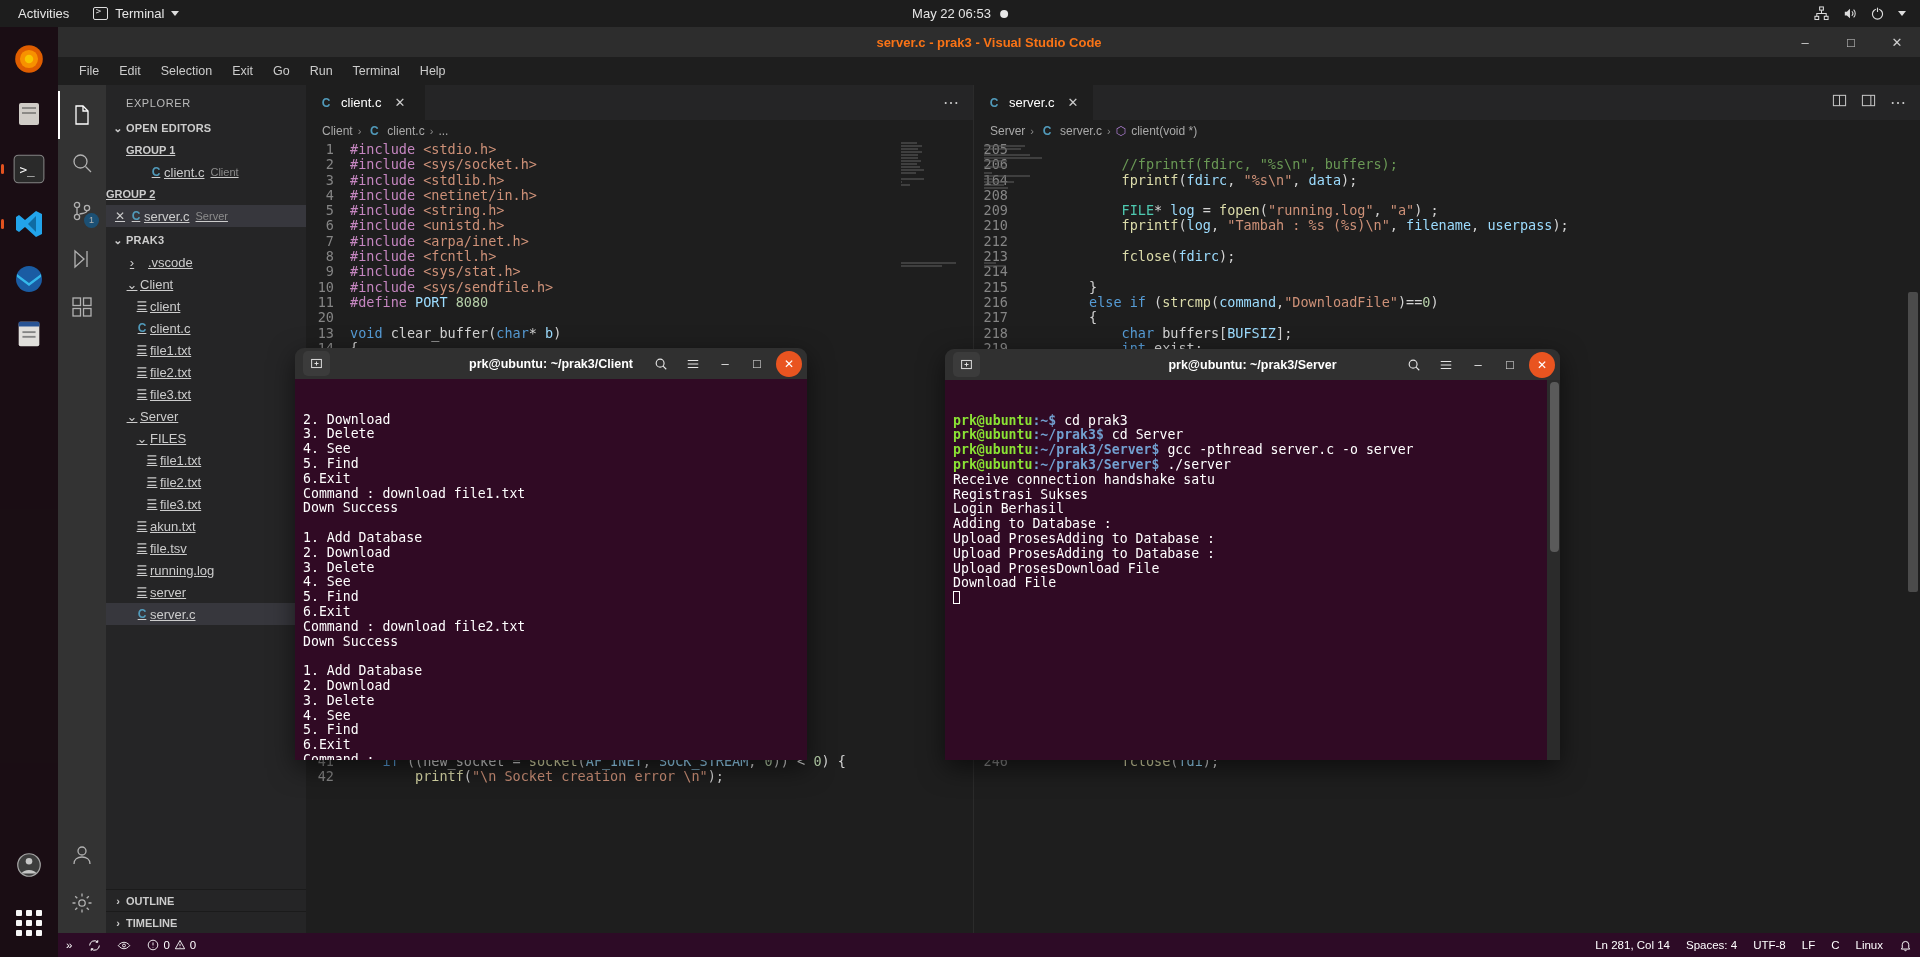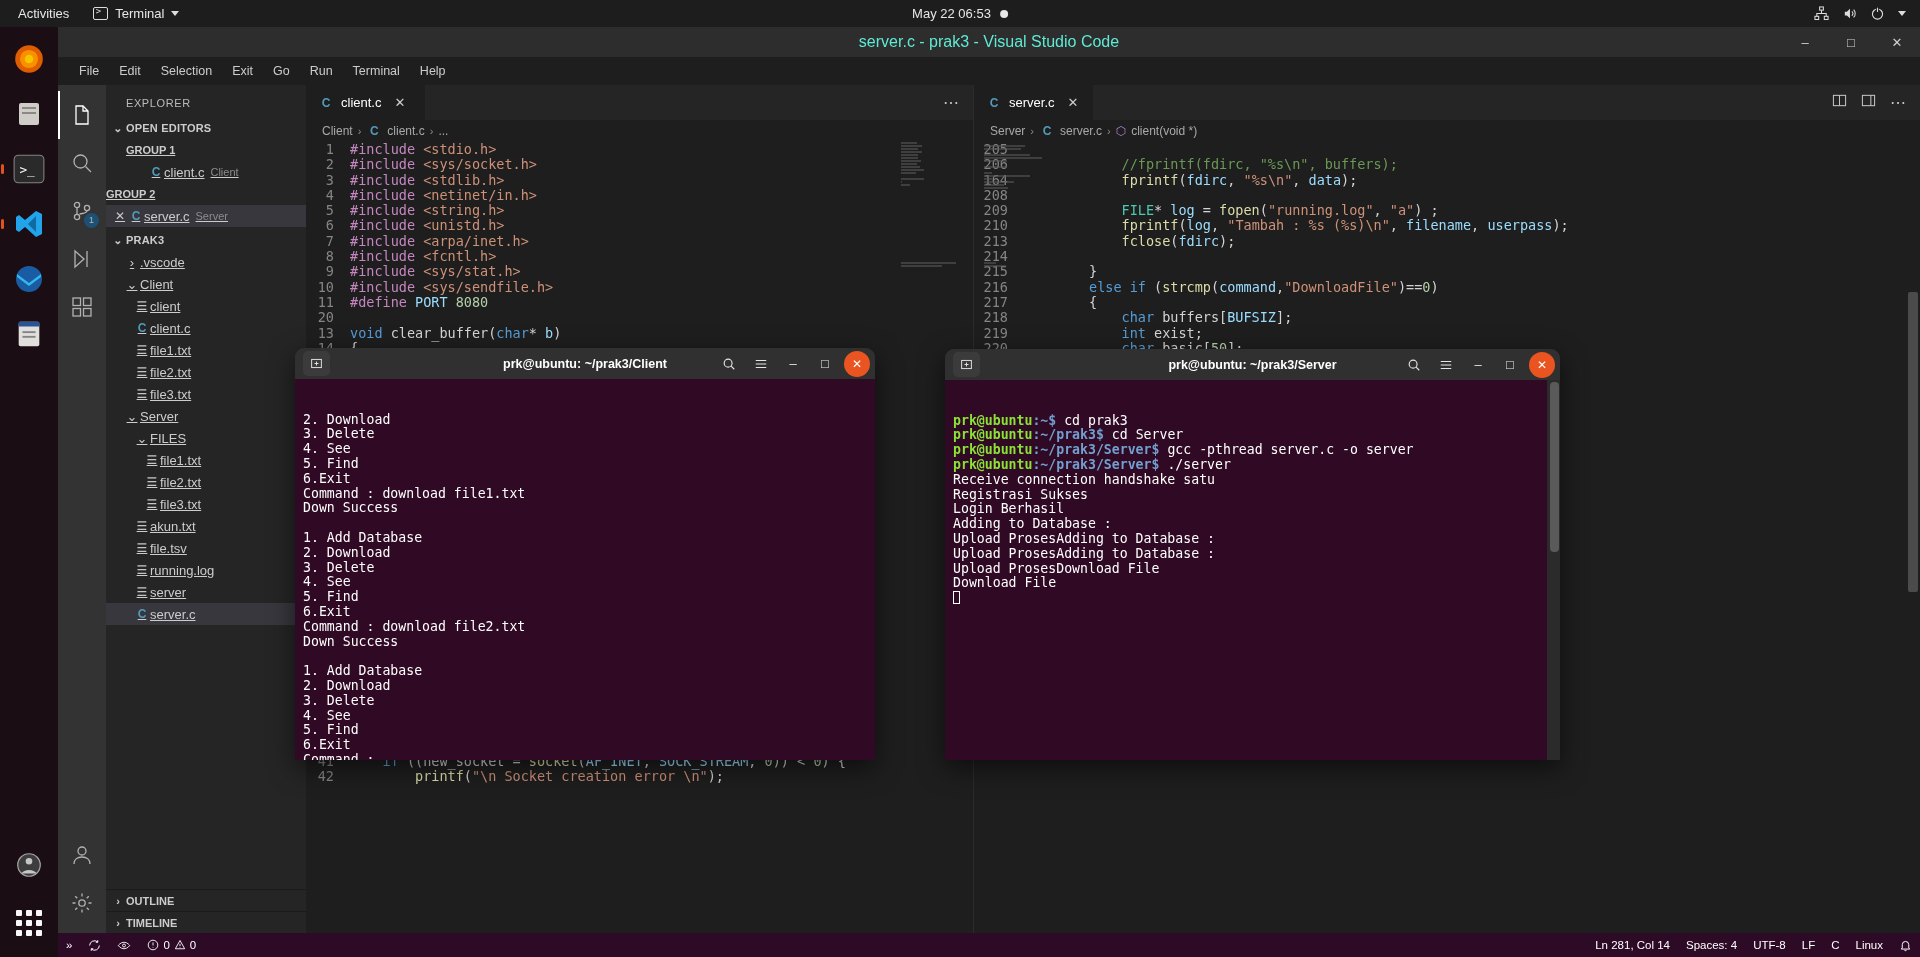--- a/index.html
+++ b/index.html
@@ -54,21 +54,21 @@
 
   
   .vscode {
     position:absolute; left:58px; top:27px; width:1862px; height:930px;
     background:#1e1e1e; color:#ccc; display:flex; flex-direction:column; z-index:10;
   }
   .vs-titlebar {
     height:30px; background:#2d2d2d; display:flex; align-items:center;
     justify-content:center; position:relative; flex:0 0 30px;
   }
-  .vs-title { font-size:16px; color:#5eead4; }
+  .vs-title { font-size:13px; color:#f97316;font-weight:bold; }
   .vs-wincontrols { position:absolute; right:0; top:0; height:30px; display:flex; }
   .vs-wc { width:46px; height:30px; display:flex; align-items:center; justify-content:center;
     color:#cfcfcf; font-size:13px; cursor:pointer; }
   .vs-menubar {
     height:28px; background:#1e1e1e; display:flex; align-items:center;
     padding-left:12px; gap:2px; flex:0 0 28px; border-bottom:0;
   }
   .vs-menu { font-size:12.5px; color:#cccccc; padding:3px 9px; border-radius:3px; cursor:pointer; }
 
   .vs-body { flex:1; display:flex; min-height:0; }
@@ -169,21 +169,21 @@
   .term-body {
     flex:1; background:#300a24; color:#ffffff; padding:4px 8px 0 8px;
     font-family:"DejaVu Sans Mono", monospace; font-size:13.2px; line-height:14.8px;
     white-space:pre; overflow:hidden; position:relative;
   }
   .t-user { color:#8ae234; font-weight:bold; }
   .t-path { color:#729fcf; font-weight:bold; }
   .t-cursor { display:inline-block; width:7px; height:13px; border:1px solid #fff; vertical-align:-2px;}
   .term-scroll { position:absolute; right:0; top:0; width:13px; height:100%; background:#2b2b2b;}
   .term-sth { position:absolute; right:1px; width:9px; background:#5a5a5a; border-radius:4px; }
-  .term-left { left:295px; top:348px; width:580px; height:412px; }
+  .term-left { left:295px; top:348px; width:512px; height:412px; }
   .term-right { left:945px; top:349px; width:615px; height:411px; }
 </style>
 </head>
 <body>
 
 <div class="gnome-bar">
   <div class="gnome-activities">Activities</div>
   <div class="gnome-app">
     <span class="term-mini-icon"></span>
     <span>Terminal</span>
@@ -389,21 +389,21 @@
       </div>
 
       <div class="sb-section" style="margin-top:2px;">
         <span class="twisty">⌄</span>
         <span>PRAK3</span>
       </div>
 
       <div id="file-tree">
           <div class="sb-row" style="padding-left: 18px;">
             <span class="twisty">›</span>
-            <span style="margin-left: 0px;">.vscode</span>
+            <span style="margin-left: 8px;">.vscode</span>
           </div>
           <div class="sb-row" style="padding-left: 18px;">
             <span class="twisty">⌄</span>
             <span style="margin-left: 0px;">Client</span>
           </div>
           <div class="sb-row" style="padding-left: 28px;">
             <span class="ic-file">☰</span>
             <span>client</span>
           </div>
           <div class="sb-row" style="padding-left: 28px;">
@@ -625,20 +625,21 @@
           <span>client(void *)</span>
         </div>
         <div class="code-area">
           <div id="code-right">
               <div class="code-line"><span class="ln">205</span><span class="ctext"></span></div>
               <div class="code-line"><span class="ln">206</span><span class="ctext"><span class="k-cmt">            //fprintf(fdirc, "%s\n", buffers);</span></span></div>
               <div class="code-line"><span class="ln">164</span><span class="ctext"><span class="k-id">            </span><span class="k-fn">fprintf</span><span class="k-id">(</span><span class="k-var">fdirc</span><span class="k-id">, </span><span class="k-str">"%s\n"</span><span class="k-id">, </span><span class="k-var">data</span><span class="k-id">);</span></span></div>
               <div class="code-line"><span class="ln">208</span><span class="ctext"></span></div>
               <div class="code-line"><span class="ln">209</span><span class="ctext"><span class="k-id">            </span><span class="k-type">FILE</span><span class="k-id">* </span><span class="k-var">log</span><span class="k-id"> = </span><span class="k-fn">fopen</span><span class="k-id">(</span><span class="k-str">"running.log"</span><span class="k-id">, </span><span class="k-str">"a"</span><span class="k-id">) ;</span></span></div>
               <div class="code-line"><span class="ln">210</span><span class="ctext"><span class="k-id">            </span><span class="k-fn">fprintf</span><span class="k-id">(</span><span class="k-var">log</span><span class="k-id">, </span><span class="k-str">"Tambah : %s (%s)\n"</span><span class="k-id">, </span><span class="k-var">filename</span><span class="k-id">, </span><span class="k-var">userpass</span><span class="k-id">);</span></span></div>
+              <div class="code-line"><span class="ln">212</span><span class="ctext"></span></div>
               <div class="code-line"><span class="ln">213</span><span class="ctext"><span class="k-id">            </span><span class="k-fn">fclose</span><span class="k-id">(</span><span class="k-var">fdirc</span><span class="k-id">);</span></span></div>
               <div class="code-line"><span class="ln">214</span><span class="ctext"></span></div>
               <div class="code-line"><span class="ln">215</span><span class="ctext"><span class="k-id">        }</span></span></div>
               <div class="code-line"><span class="ln">216</span><span class="ctext"><span class="k-id">        </span><span class="k-kw">else if</span><span class="k-id"> (</span><span class="k-fn">strcmp</span><span class="k-id">(</span><span class="k-var">command</span><span class="k-id">,</span><span class="k-str">"DownloadFile"</span><span class="k-id">)==</span><span class="k-num">0</span><span class="k-id">)</span></span></div>
               <div class="code-line"><span class="ln">217</span><span class="ctext"><span class="k-id">        {</span></span></div>
               <div class="code-line"><span class="ln">218</span><span class="ctext"><span class="k-id">            </span><span class="k-kw">char</span><span class="k-id"> buffers[</span><span class="k-var">BUFSIZ</span><span class="k-id">];</span></span></div>
               <div class="code-line"><span class="ln">219</span><span class="ctext"><span class="k-id">            </span><span class="k-kw">int</span><span class="k-id"> exist;</span></span></div>
               <div class="code-line"><span class="ln">220</span><span class="ctext"><span class="k-id">            </span><span class="k-kw">char</span><span class="k-id"> basic[</span><span class="k-num">50</span><span class="k-id">];</span></span></div>
               <div class="code-line"><span class="ln">221</span><span class="ctext"></span></div>
               <div class="code-line"><span class="ln">222</span><span class="ctext"></span></div>

